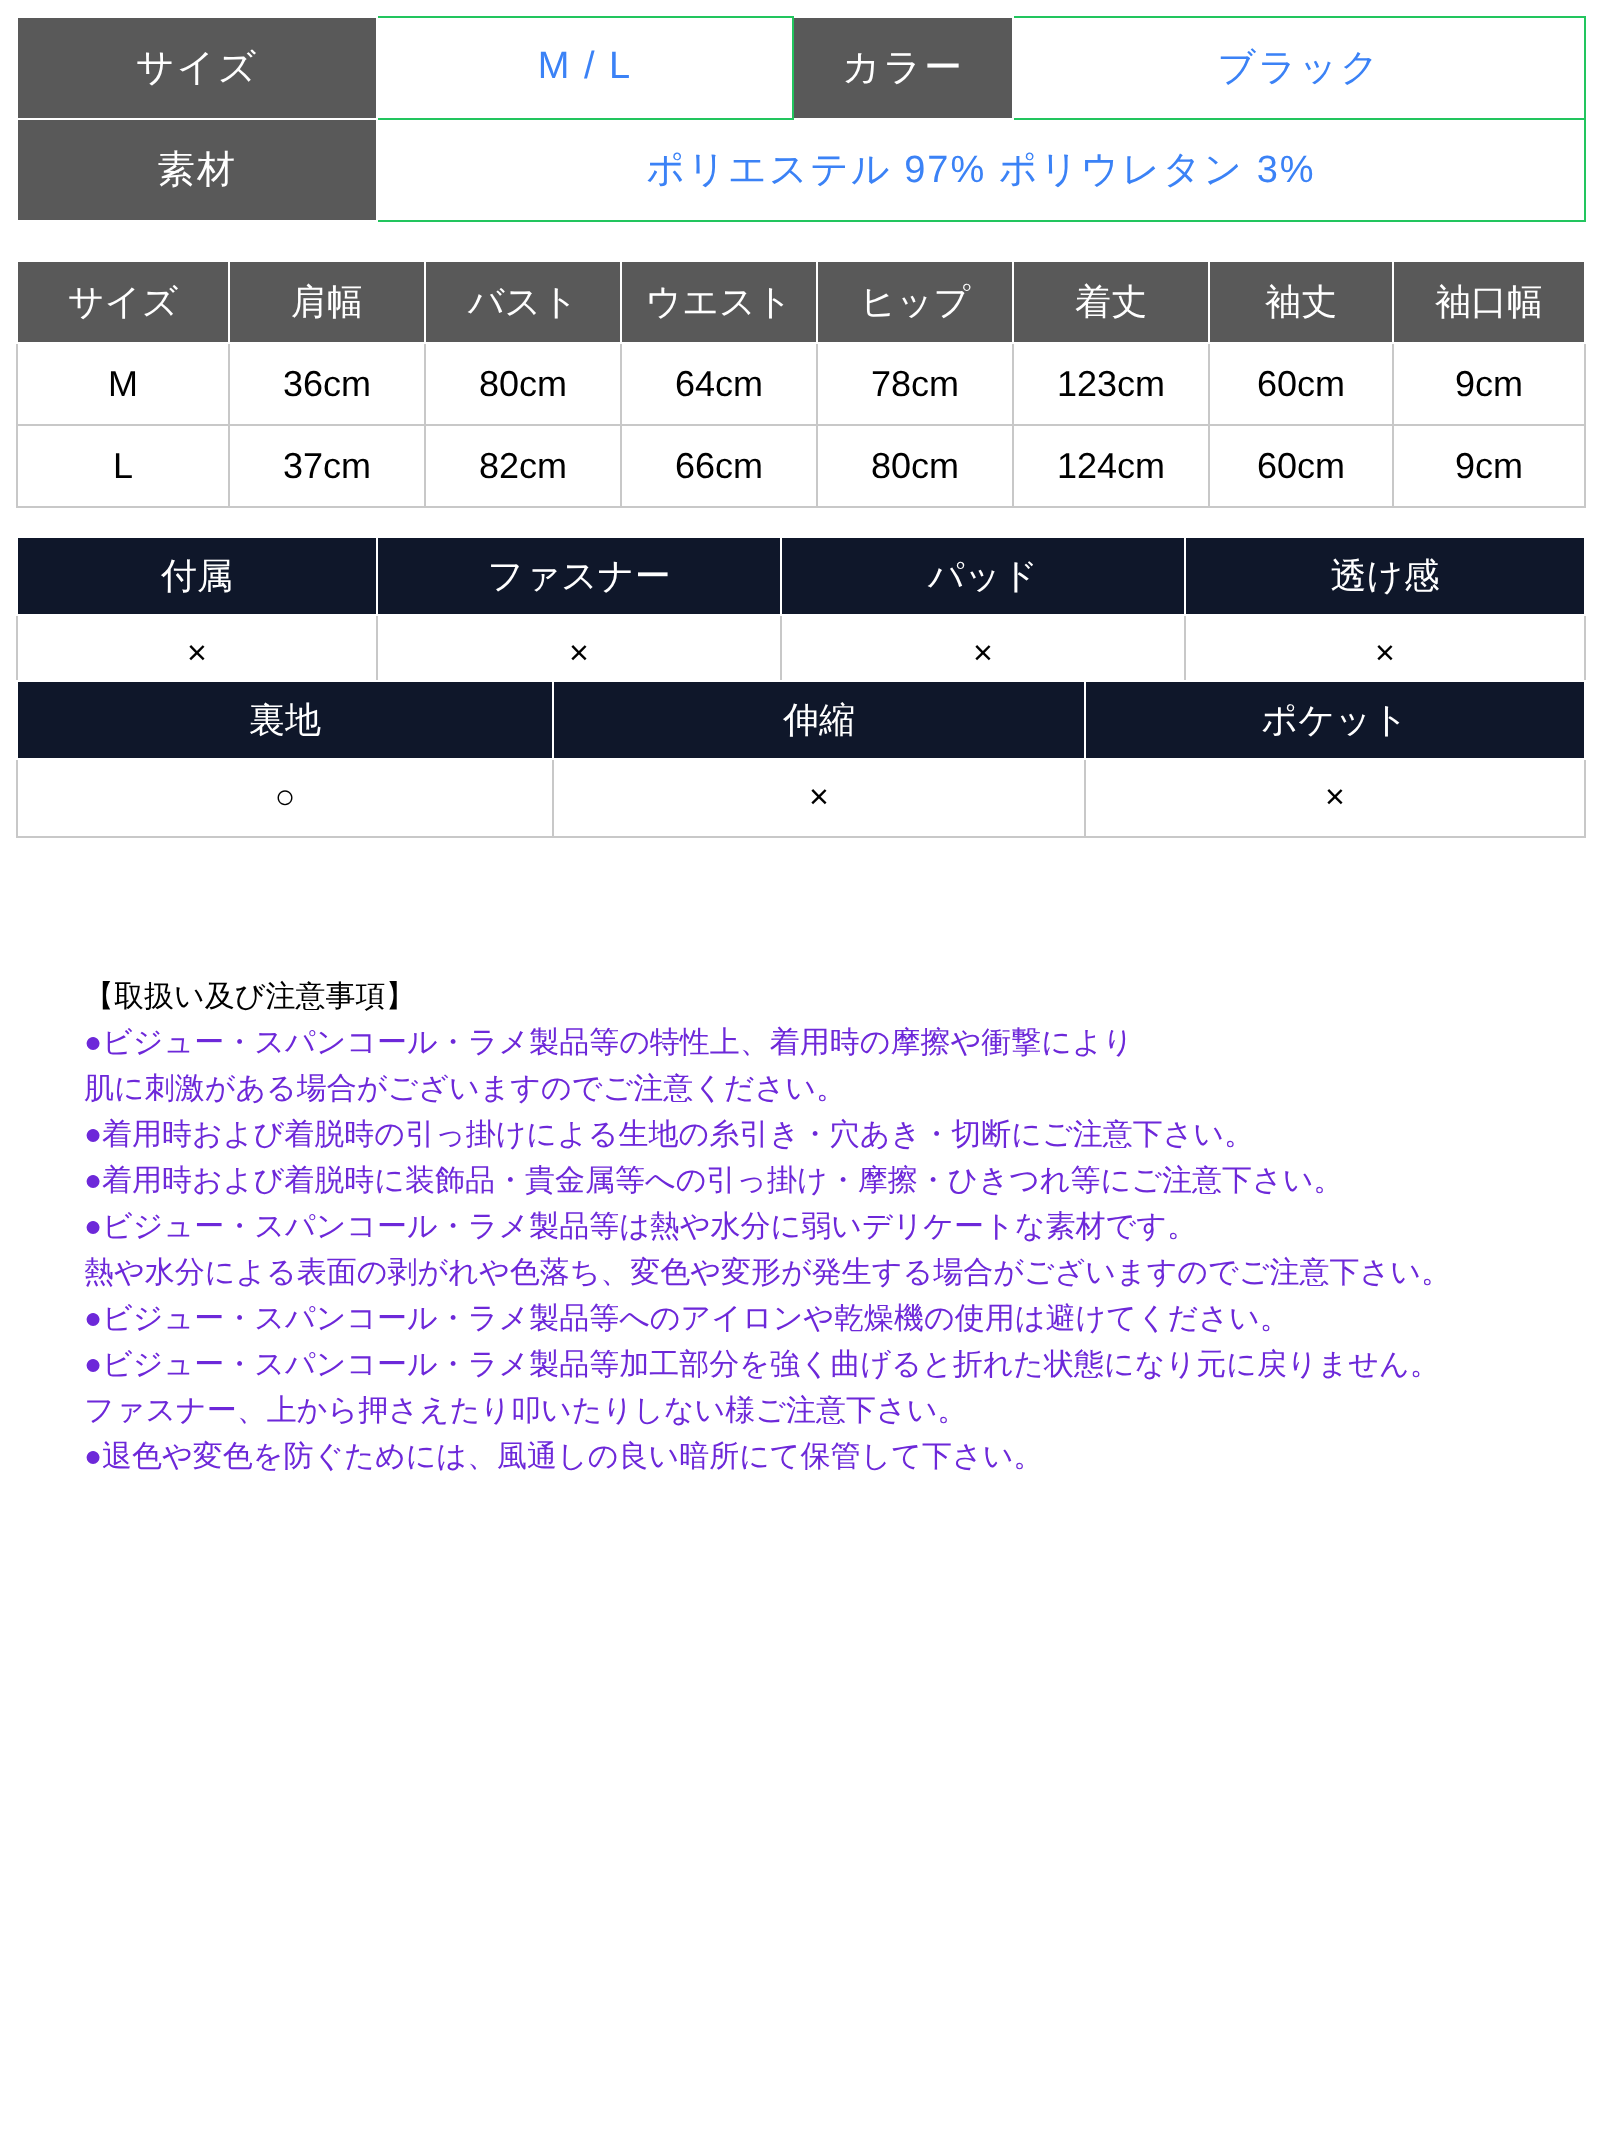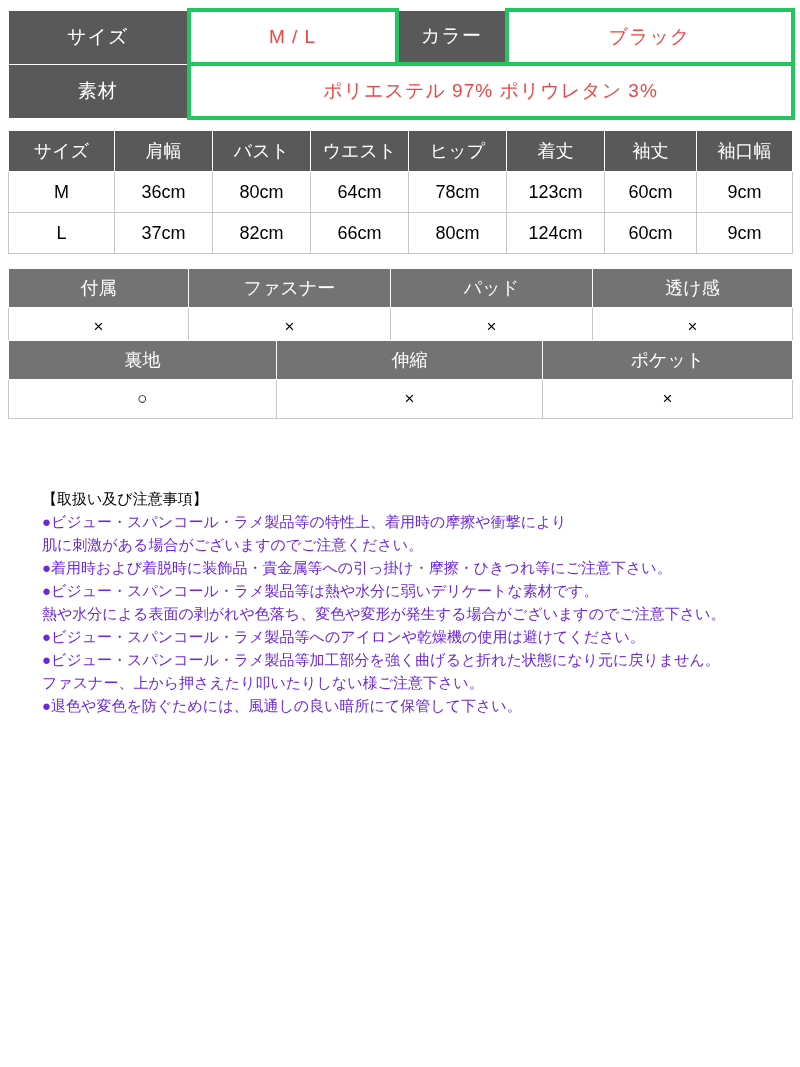--- a/index.html
+++ b/index.html
@@ -40,22 +40,22 @@
     vertical-align: middle;
     font-size: 19px;
     letter-spacing: 1px;
   }
   .t-spec td.hd {
     background: #595959;
     color: #ffffff;
   }
   .t-spec td.val {
     background: #ffffff;
-    color: #ef4444;
-    border: 4px solid #22c55e;
+    color: #3b82f6;
+    border: 1px solid #22c55e;
   }
 
   
   .t-meas {
     position: absolute;
     left: 8px;
     top: 130px;
     width: 784px;
   }
   .t-meas th, .t-meas td {
@@ -86,21 +86,21 @@
   }
   .t-attr th, .t-attr td {
     border: 1px solid #c8c8c8;
     height: 36px;
     text-align: center;
     vertical-align: middle;
     font-size: 18px;
     font-weight: normal;
   }
   .t-attr th {
-    background: #737373;
+    background: #0f172a;
     color: #ffffff;
     border: 1px solid #ffffff;
   }
   .t-attr td {
     background: #ffffff;
     color: #000000;
     font-size: 17px;
   }
 
   
@@ -236,20 +236,21 @@
         <td>×</td>
         <td>×</td>
       </tr>
     </tbody>
   </table>
 
   <div class="notes">
     <div class="notes-title">【取扱い及び注意事項】</div>
     <div class="notes-line">●ビジュー・スパンコール・ラメ製品等の特性上、着用時の摩擦や衝撃により</div>
     <div class="notes-line">肌に刺激がある場合がございますのでご注意ください。</div>
+    <div class="notes-line">●着用時および着脱時の引っ掛けによる生地の糸引き・穴あき・切断にご注意下さい。</div>
     <div class="notes-line">●着用時および着脱時に装飾品・貴金属等への引っ掛け・摩擦・ひきつれ等にご注意下さい。</div>
     <div class="notes-line">●ビジュー・スパンコール・ラメ製品等は熱や水分に弱いデリケートな素材です。</div>
     <div class="notes-line">熱や水分による表面の剥がれや色落ち、変色や変形が発生する場合がございますのでご注意下さい。</div>
     <div class="notes-line">●ビジュー・スパンコール・ラメ製品等へのアイロンや乾燥機の使用は避けてください。</div>
     <div class="notes-line">●ビジュー・スパンコール・ラメ製品等加工部分を強く曲げると折れた状態になり元に戻りません。</div>
     <div class="notes-line">ファスナー、上から押さえたり叩いたりしない様ご注意下さい。</div>
     <div class="notes-line">●退色や変色を防ぐためには、風通しの良い暗所にて保管して下さい。</div>
   </div>
 
 </div>

